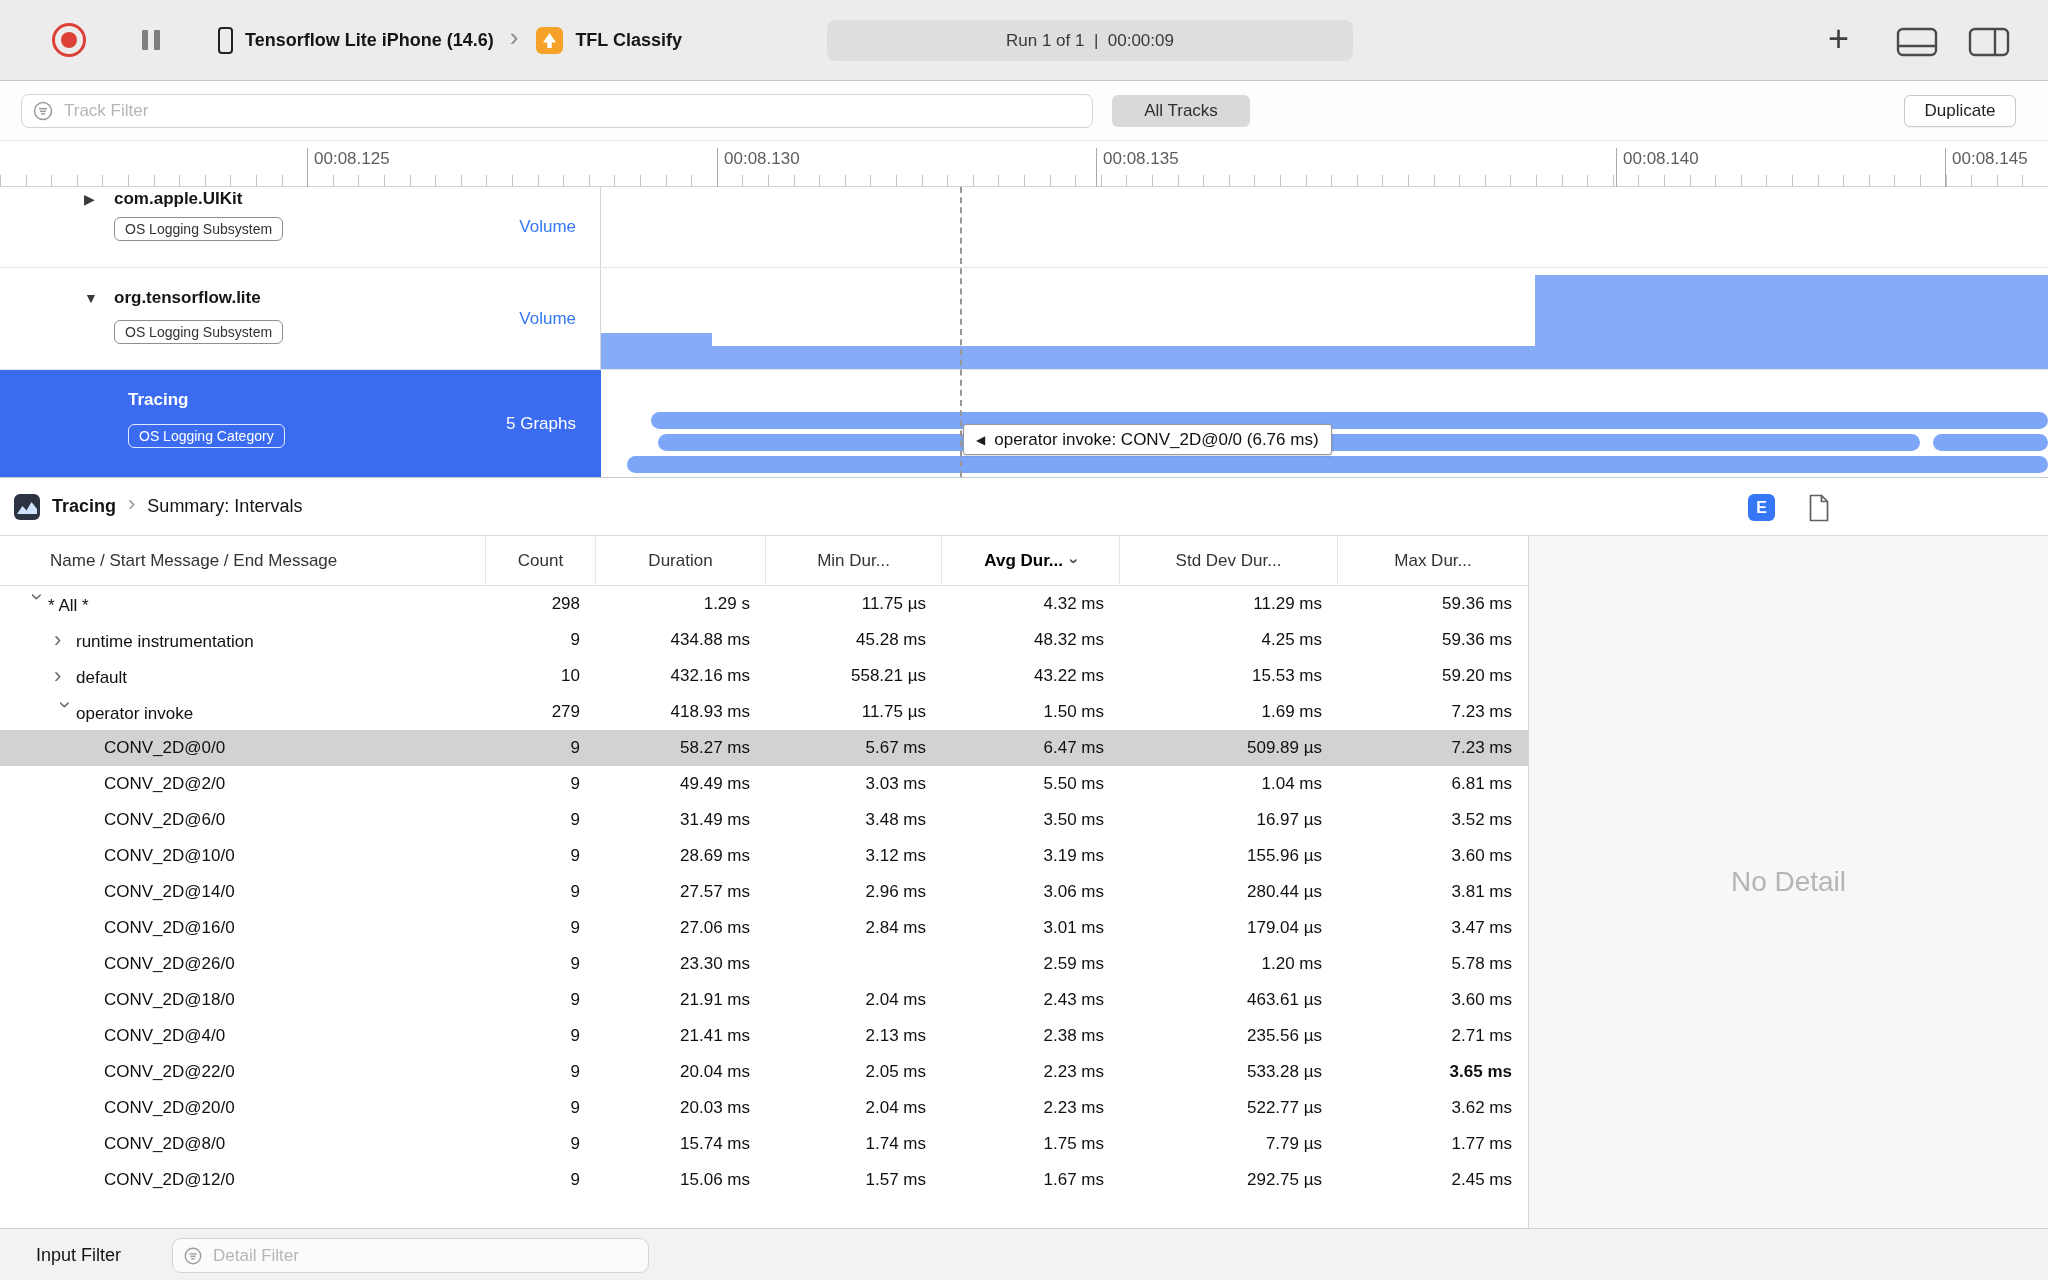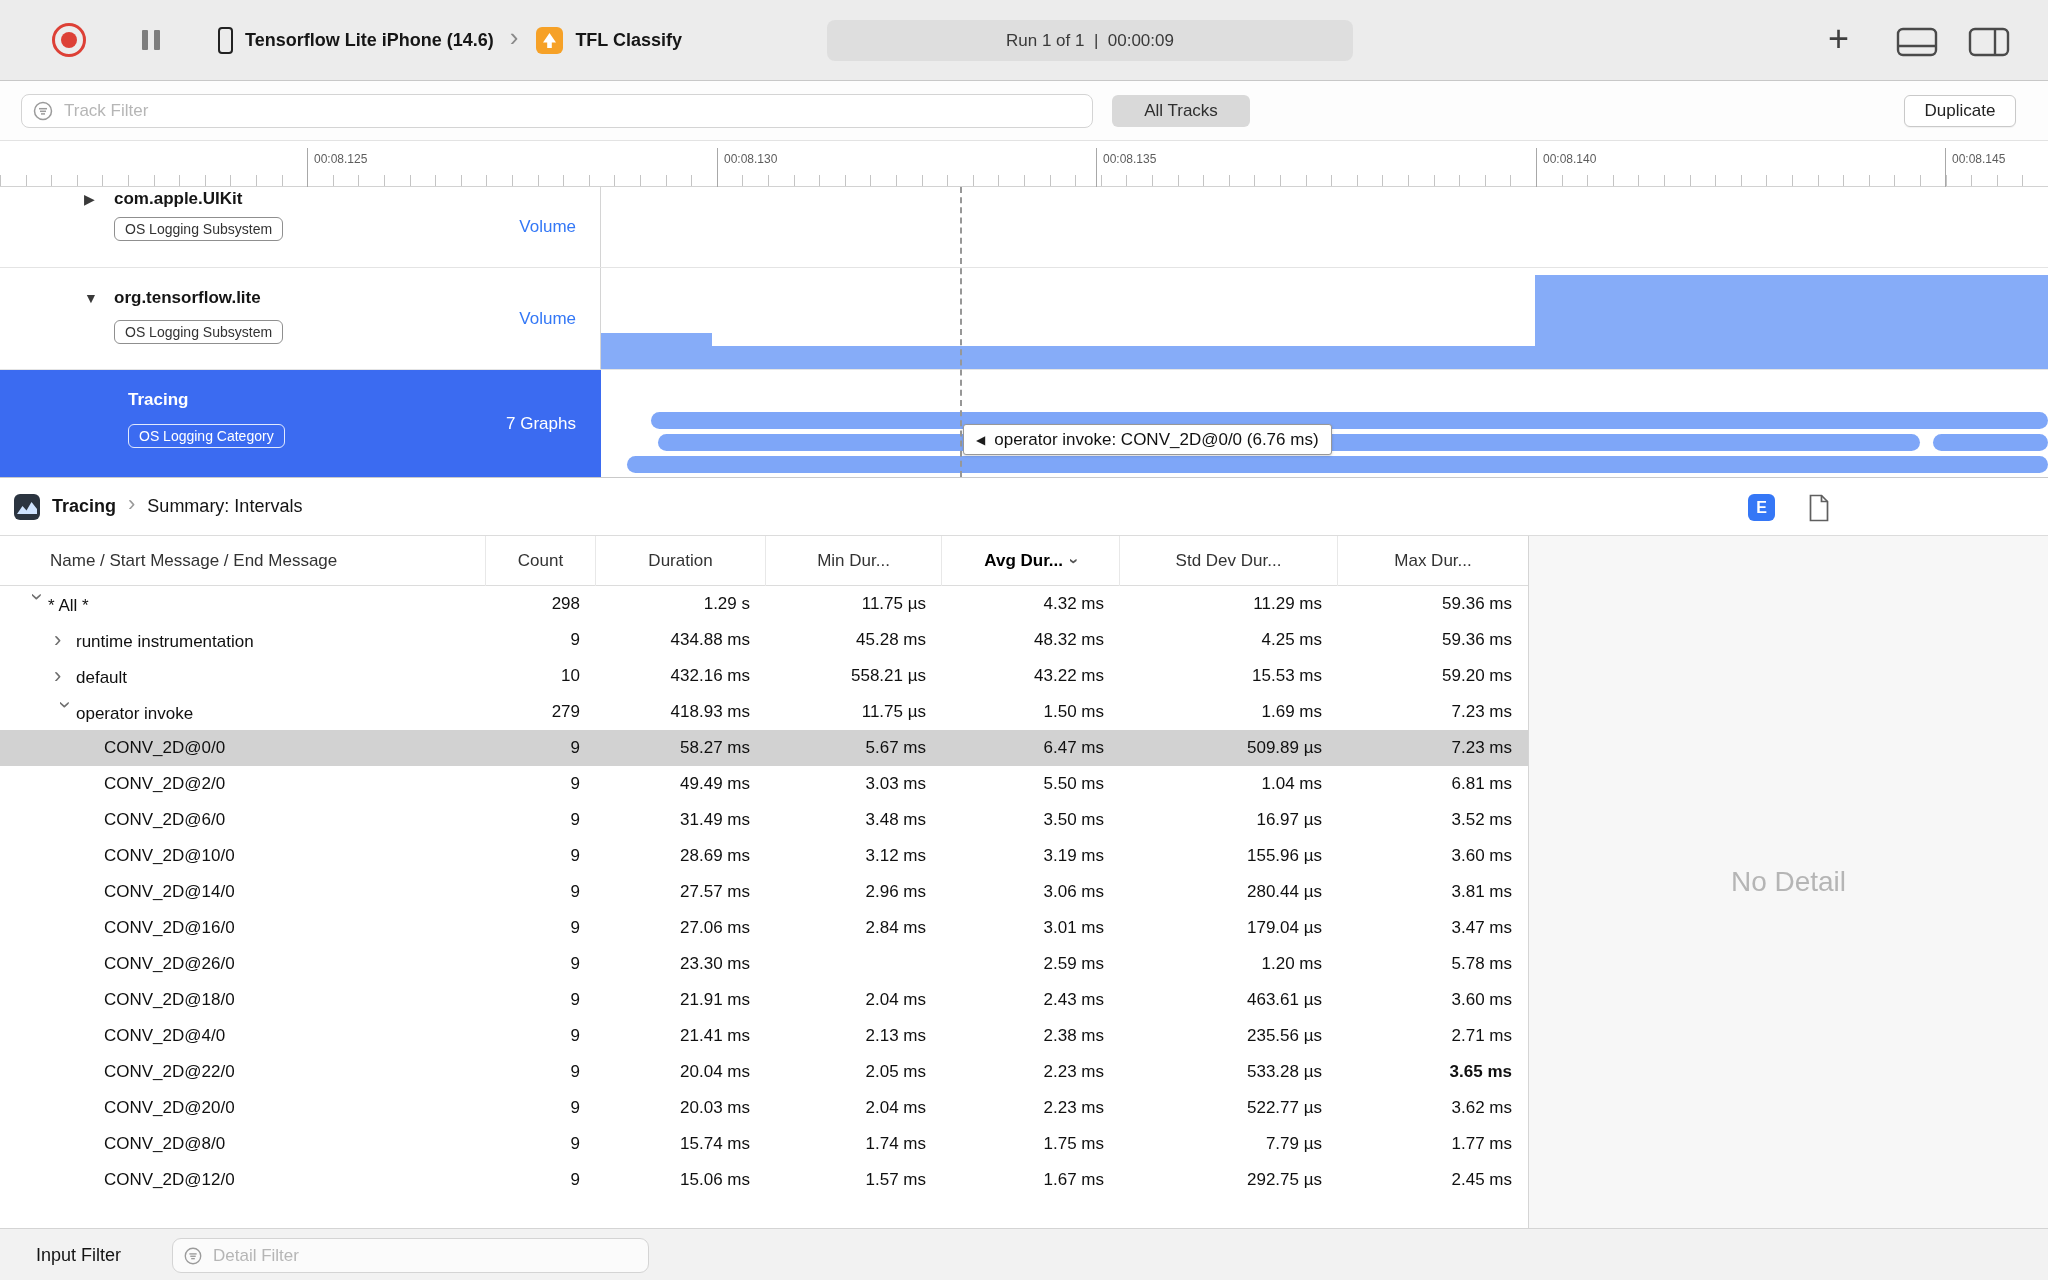--- a/index.html
+++ b/index.html
@@ -41,21 +41,21 @@
   .duplicate-btn{position:absolute;right:32px;top:14px;width:112px;height:32px;background:#fff;
     border:1px solid #c9c9c9;border-radius:6px;font-size:17px;color:#222;
     display:flex;align-items:center;justify-content:center;cursor:pointer;box-shadow:0 1px 1px rgba(0,0,0,.05);}
 
   
   .ruler{position:absolute;left:0;top:141px;width:2048px;height:46px;background:#fff;
     border-bottom:1px solid #d2d2d2;}
   .ruler-ticks{position:absolute;left:0;right:0;bottom:0;height:11px;
     background:repeating-linear-gradient(to right,#c4c4c4 0 1px,transparent 1px 25.6px);}
   .ruler-label{position:absolute;top:7px;height:39px;border-left:1px solid #a8a8a8;
-    padding-left:6px;font-size:12px;color:#5d5d5d;line-height:22px;}
+    padding-left:6px;font-size:17px;color:#5d5d5d;line-height:22px;}
 
   
   .tracks{position:absolute;left:0;top:187px;width:2048px;height:290px;background:#fff;}
   .track{position:relative;display:flex;border-bottom:1px solid #e4e4e4;}
   .t1{height:81px;} .t2{height:102px;} .t3{height:107px;border-bottom:none;}
   .track-head{position:relative;width:601px;flex:0 0 601px;border-right:1px solid #d4d4d4;}
   .t3 .track-head{background:#3b6bf1;border-right:1px solid #3b6bf1;}
   .disclosure{position:absolute;left:84px;font-size:14px;color:#3a3a3a;}
   .t1 .disclosure{top:4px;} .t2 .disclosure{top:22px;}
   .track-title{position:absolute;left:114px;font-size:17px;font-weight:bold;color:#151515;white-space:nowrap;}
@@ -161,21 +161,21 @@
     </div>
     <div class="all-tracks-btn">All Tracks</div>
     <div class="duplicate-btn">Duplicate</div>
   </div>
 
   <div class="ruler">
     <div class="ruler-ticks"></div>
   <div class="ruler-label" style="left: 307px;">00:08.125</div>
       <div class="ruler-label" style="left: 717px;">00:08.130</div>
       <div class="ruler-label" style="left: 1096px;">00:08.135</div>
-      <div class="ruler-label" style="left: 1536px;">00:08.140</div>
+      <div class="ruler-label" style="left: 1616px;">00:08.140</div>
       <div class="ruler-label" style="left: 1945px;">00:08.145</div>
     </div>
 
   <div class="tracks">
     <div class="track t1">
       <div class="track-head">
         <span class="disclosure">▶</span>
         <div class="track-title">com.apple.UIKit</div>
         <div class="track-badge">OS Logging Subsystem</div>
         <div class="track-meta">Volume</div>
@@ -192,21 +192,21 @@
       <div class="track-chart">
           <div class="vol-seg" style="left: 0px; width: 111px; height: 36%;"></div>
           <div class="vol-seg" style="left: 111px; width: 823px; height: 23%;"></div>
           <div class="vol-seg" style="left: 934px; width: 513px; height: 93%;"></div>
         </div>
     </div>
     <div class="track t3">
       <div class="track-head">
         <div class="track-title">Tracing</div>
         <div class="track-badge">OS Logging Category</div>
-        <div class="track-meta">7 Graphs</div>
+        <div class="track-meta">5 Graphs</div>
       </div>
       <div class="track-chart">
           <div class="lane-bar" style="top: 86px; left: 26px; width: 1421px;"></div>
           <div class="lane-bar" style="top: 64px; left: 1332px; width: 115px;"></div>
           <div class="lane-bar" style="top: 64px; left: 57px; width: 1262px;"></div>
           <div class="lane-bar" style="top: 42px; left: 50px; width: 1397px;"></div>
         <div class="tooltip">
           <span class="tt-arrow">◀</span>
           <span class="tt-text">operator invoke: CONV_2D@0/0 (6.76 ms)</span>
         </div>

